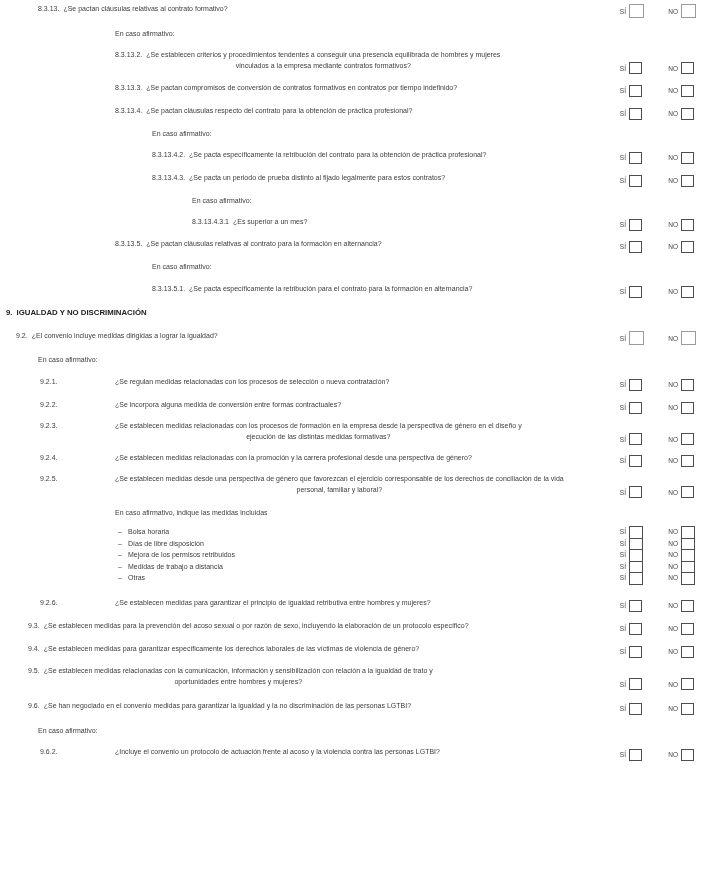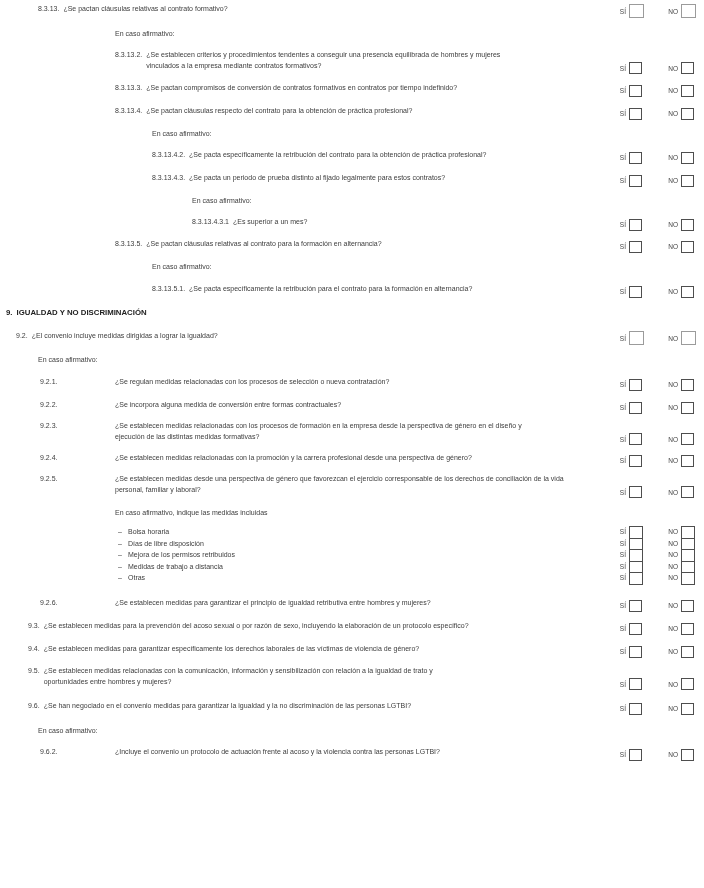--- a/index.html
+++ b/index.html
@@ -4,21 +4,21 @@
 <style>
   html,body{margin:0;padding:0;background:#ffffff;}
   .page{
     position:relative;width:704px;height:888px;background:#ffffff;overflow:hidden;
     font-family:"Liberation Sans", sans-serif;font-size:7px;color:#3c3c3c;
   }
   .row{position:absolute;left:0;width:100%;box-sizing:border-box;}
   .q{display:flex;align-items:flex-start;}
   .num{flex:none;margin-right:4px;white-space:nowrap;line-height:10.5px;}
   .numcol{flex:none;width:75px;margin-right:0;}
-  .txt{display:block;}
+  .txt{display:block;text-align:center;}
   .l1,.l2{display:block;white-space:nowrap;line-height:10.5px;}
   .note-text{white-space:nowrap;line-height:10.5px;}
   .header-row{font-weight:bold;font-size:7.8px;color:#222;}
   .header-row .num{margin-right:4px;}
   
   .ind-6{padding-left:6px;}
   .ind-16{padding-left:16px;}
   .ind-28{padding-left:28px;}
   .ind-38{padding-left:38px;}
   .ind-40{padding-left:40px;}

